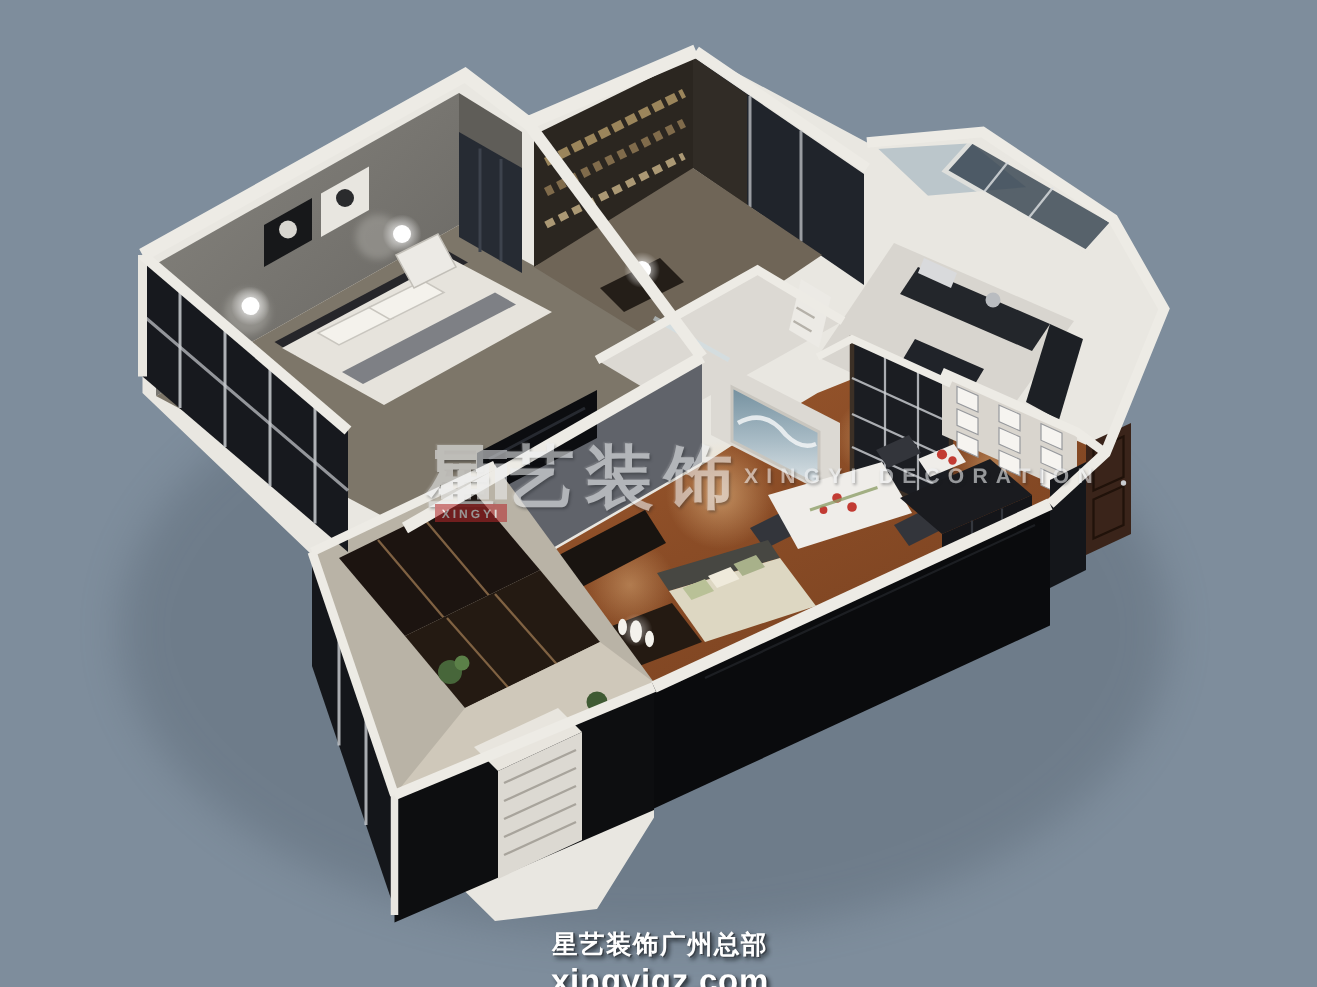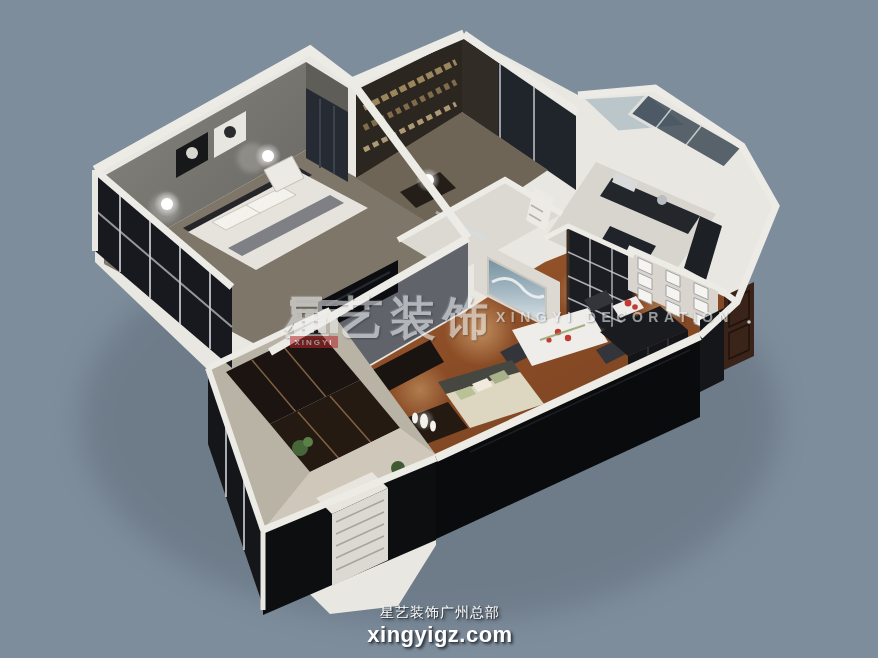--- a/index.html
+++ b/index.html
@@ -13,22 +13,22 @@
   .wm-text{display:flex;flex-direction:row;}
   .wm-cn{font-size:46px;line-height:44px;font-weight:bold;letter-spacing:7px;
          color:#eef0f2;white-space:nowrap;
          text-shadow:1px 1px 2px rgba(25,28,32,.6),-1px -1px 1px rgba(255,255,255,.25);}
   .wm-en{font-size:14px;font-weight:bold;letter-spacing:5.5px;margin-top:13px;
          color:#f0f2f4;white-space:nowrap;
          text-shadow:1px 1px 2px rgba(25,28,32,.6);}
   
   .footer{position:absolute;left:315px;top:604px;width:250px;text-align:center;
           color:#ffffff;pointer-events:none;}
-  .footer .l1{font-size:14px;font-weight:normal;letter-spacing:1px;
-          text-shadow:1px 1px 0 #3c434b,2px 2px 3px rgba(25,30,36,.85);}
+  .footer .l1{font-size:17px;font-weight:bold;letter-spacing:1px;
+          text-shadow:1px 1px 0 #3c434b,2px 2px 3px rgba(25,30,36,.85);margin-top:14px;}
   .footer .l2{font-size:22px;font-weight:bold;letter-spacing:.5px;margin-top:0;
           text-shadow:1px 1px 0 #3c434b,2px 2px 3px rgba(25,30,36,.85);}
 </style>
 </head>
 <body>
 
 <div class="canvas">
 <svg width="878" height="658" viewBox="0 0 878 658">
   <defs>
     <linearGradient id="bgGrad" x1="0" y1="0" x2="0.3" y2="1">

